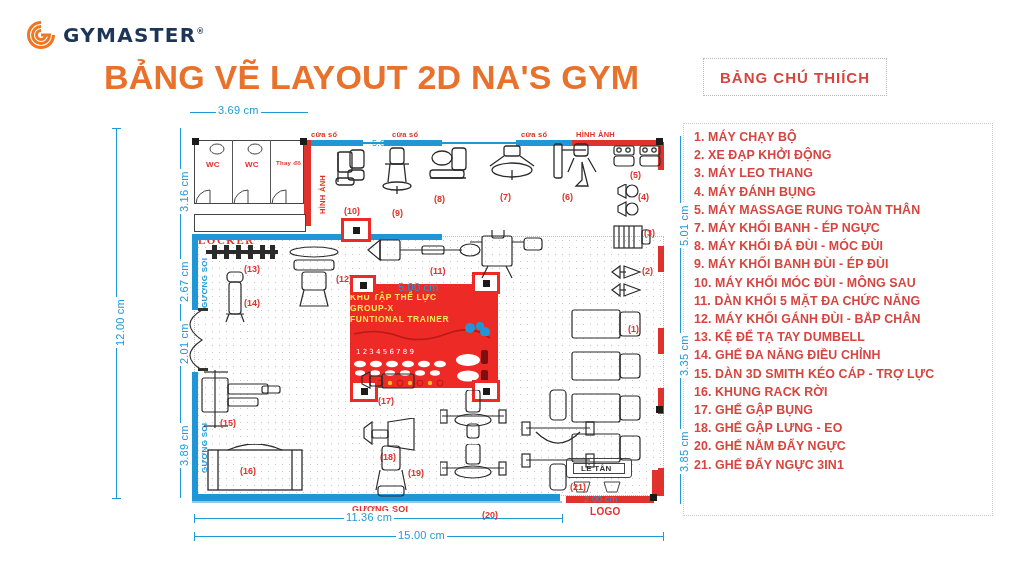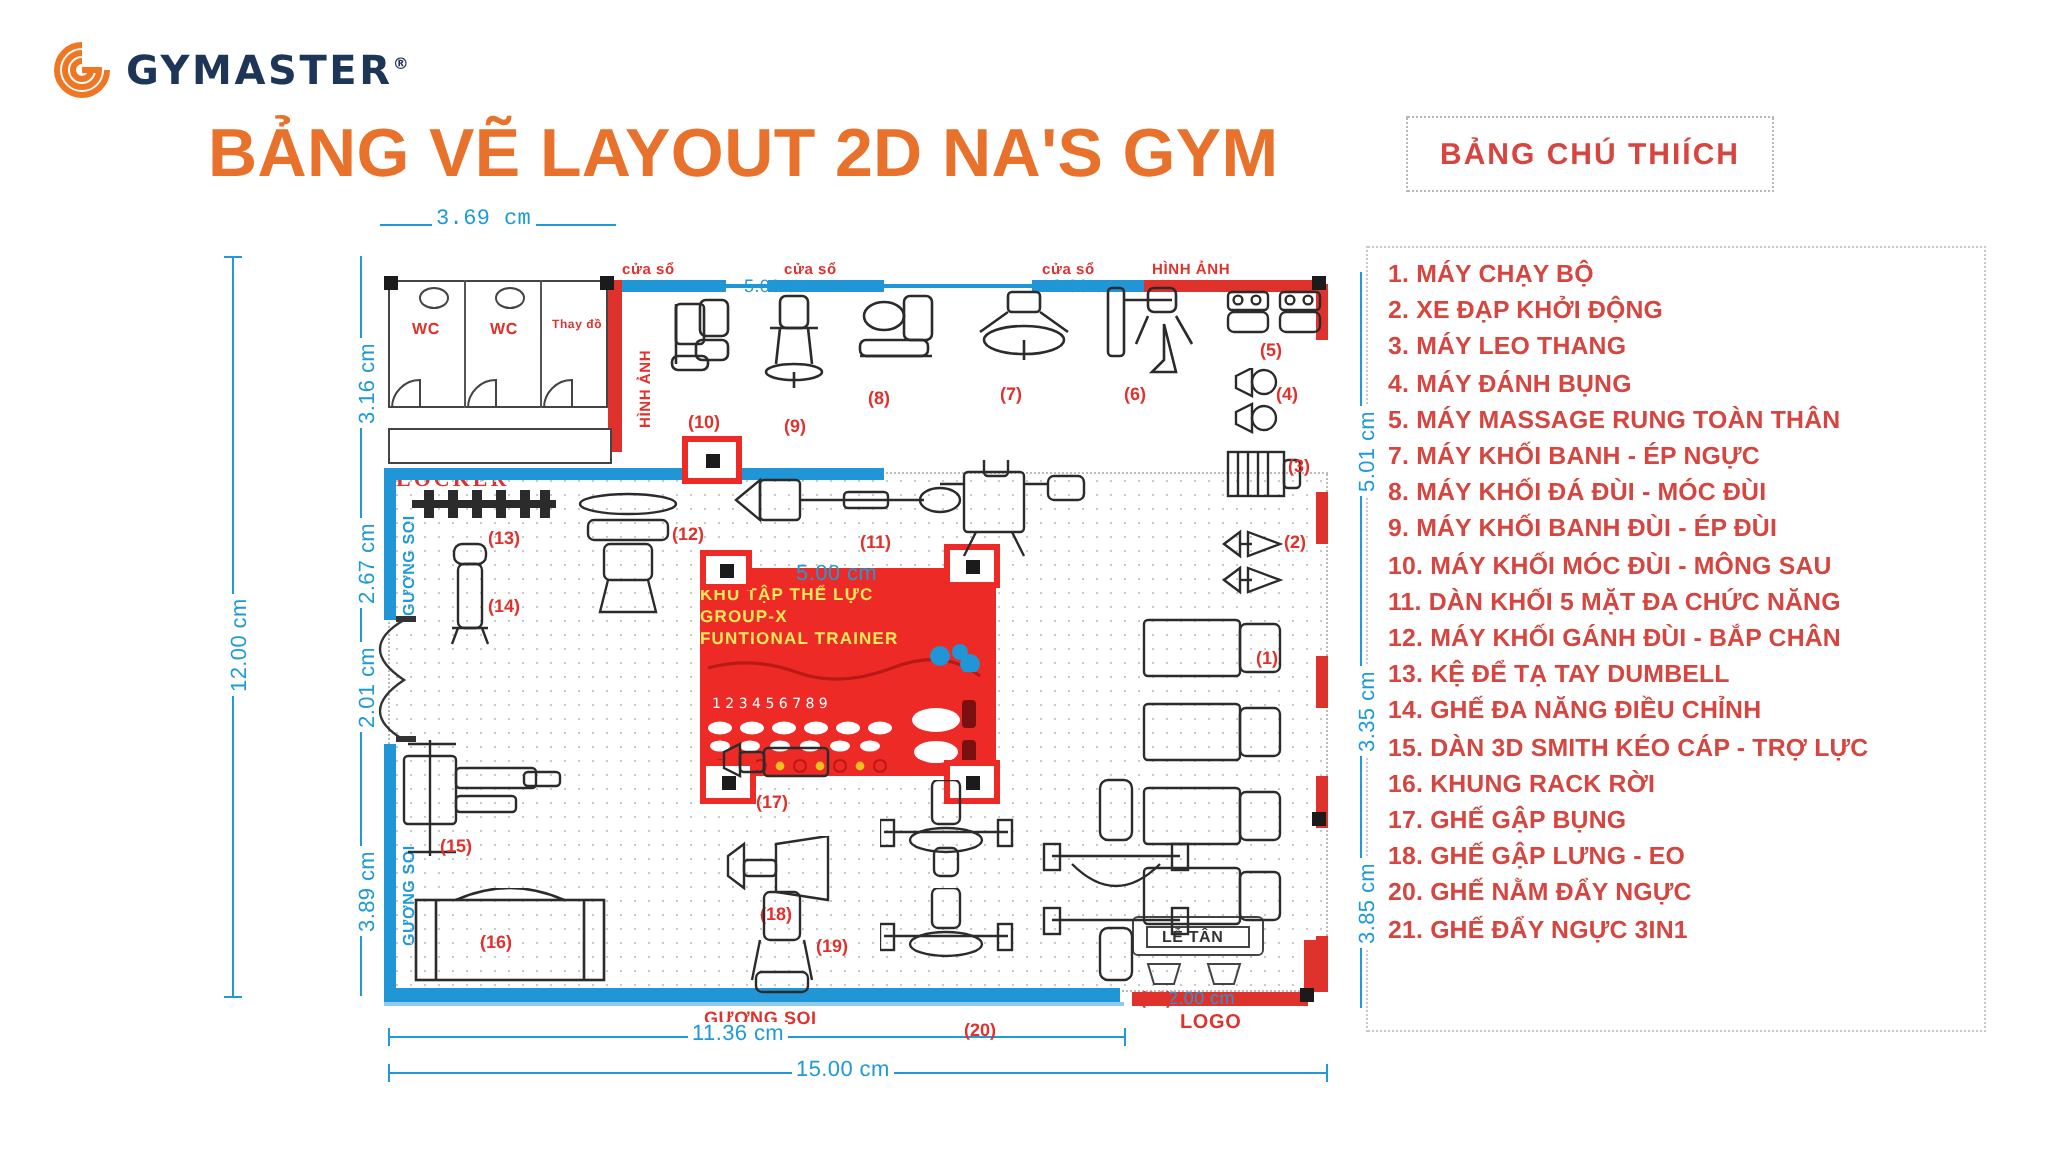--- a/index.html
+++ b/index.html
@@ -134,21 +134,21 @@
     <div class="dimline" style="left:76px;top:192px;width:1px;height:62px;"></div>
     <div class="dim v" style="left:74px;top:248px;transform:rotate(-90deg);">2.01 cm</div>
 
     <div class="dimline" style="left:76px;top:254px;width:1px;height:126px;"></div>
     <div class="dim v" style="left:74px;top:350px;transform:rotate(-90deg);">3.89 cm</div>
 
     <div class="lbl v blue" style="left:96px;top:190px;transform:rotate(-90deg);font-size:8px;">GƯƠNG SOI</div>
     <div class="lbl v blue" style="left:96px;top:355px;transform:rotate(-90deg);font-size:8px;">GƯƠNG SOI</div>
 
     <div class="dimline" style="left:86px;top:-6px;width:118px;height:1px;"></div>
-    <div class="dim" style="left:112px;top:-14px;font-family:Liberation Mono, monospace;">3.69 cm</div>
+    <div class="dim" style="left:112px;top:-14px;">3.69 cm</div>
 
     <div class="bluewall" style="left:203px;top:22px;width:56px;height:6px;"></div>
     <div class="bluewall" style="left:280px;top:22px;width:58px;height:6px;"></div>
     <div class="bluewall" style="left:412px;top:22px;width:56px;height:6px;"></div>
     <div class="redwall" style="left:468px;top:22px;width:88px;height:6px;"></div>
     <div class="bluewall" style="left:259px;top:24px;width:21px;height:2px;"></div>
     <div class="bluewall" style="left:338px;top:24px;width:74px;height:2px;"></div>
 
     <div class="lbl red" style="left:207px;top:12px;">cửa sổ</div>
     <div class="lbl red" style="left:288px;top:12px;">cửa sổ</div>
@@ -473,21 +473,21 @@
     <div class="callout" style="left:140px;top:180px;">(14)</div>
 
     <svg class="machine" style="left:182px;top:126px;" width="56" height="70">
       <g fill="none" stroke="#2b2b2b" stroke-width="1.2">
         <ellipse cx="28" cy="8" rx="24" ry="5"></ellipse>
           <rect x="8" y="16" width="40" height="10" rx="3"></rect>
         <rect x="16" y="28" width="24" height="18" rx="3"></rect>
           <path d="M18 46 L14 62 L42 62 L38 46"></path>
       </g>
     </svg>
-    <div class="callout" style="left:232px;top:144px;">(12)</div>
+    <div class="callout" style="left:232px;top:156px;">(12)</div>
 
     <svg class="machine" style="left:96px;top:252px;" width="86" height="64">
       <g fill="none" stroke="#2b2b2b" stroke-width="1.2">
         <rect x="2" y="8" width="26" height="34" rx="2"></rect>
           <line x1="15" y1="0" x2="15" y2="58"></line>
         <rect x="28" y="14" width="40" height="10" rx="2"></rect>
           <rect x="28" y="28" width="30" height="8" rx="2"></rect>
         <line x1="4" y1="2" x2="28" y2="2"></line>
           <line x1="4" y1="56" x2="28" y2="56"></line>
         <rect x="62" y="16" width="18" height="7" rx="2"></rect>
@@ -559,16 +559,16 @@
         <line x1="6" y1="40" x2="70" y2="40"></line>
           <rect x="2" y="34" width="8" height="13"></rect>
           <rect x="66" y="34" width="8" height="13"></rect>
         <path d="M16 44 Q38 66 60 44"></path>
         <line x1="6" y1="72" x2="70" y2="72"></line>
           <rect x="2" y="66" width="8" height="13"></rect>
           <rect x="66" y="66" width="8" height="13"></rect>
         <rect x="30" y="76" width="16" height="26" rx="4"></rect>
       </g>
     </svg>
-    <div class="callout" style="left:466px;top:376px;">(21)</div>
+    <div class="callout" style="left:466px;top:364px;">(21)</div>
 
   </div>
 </div>
 
 </body></html>

